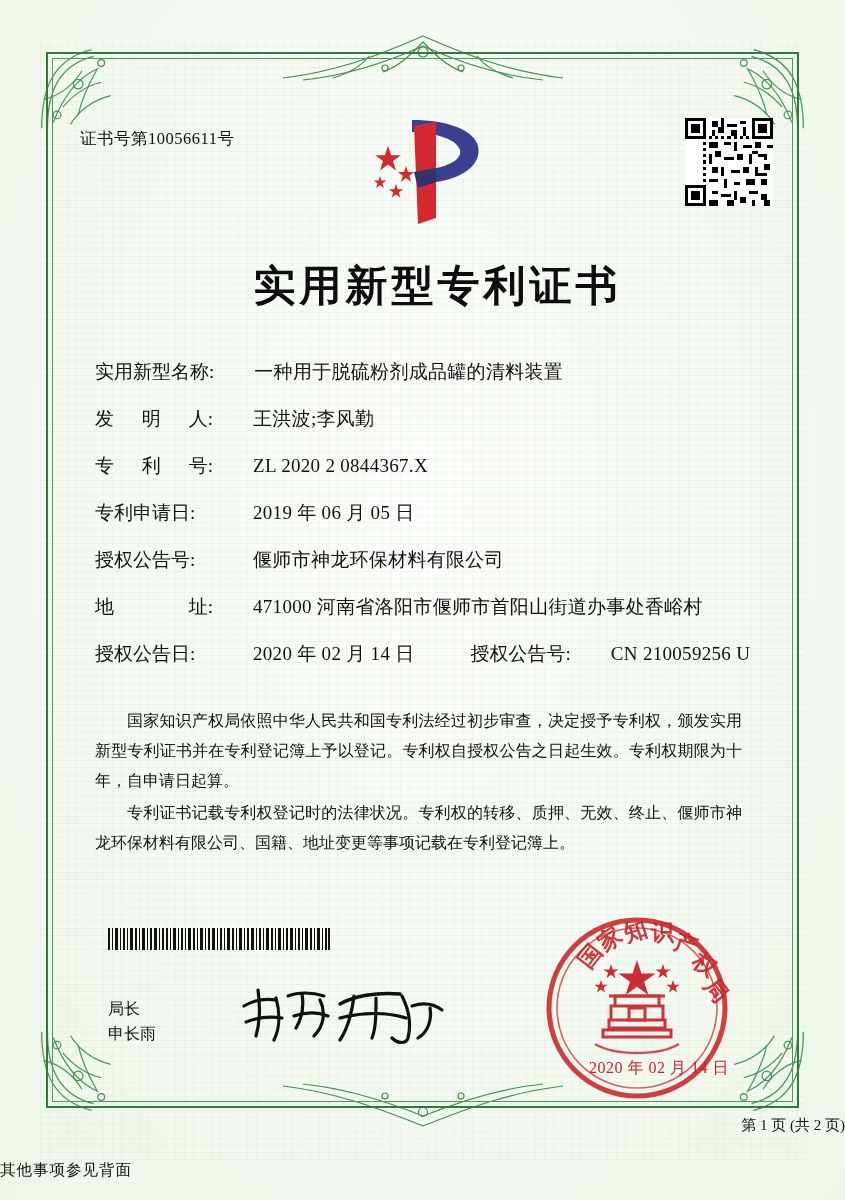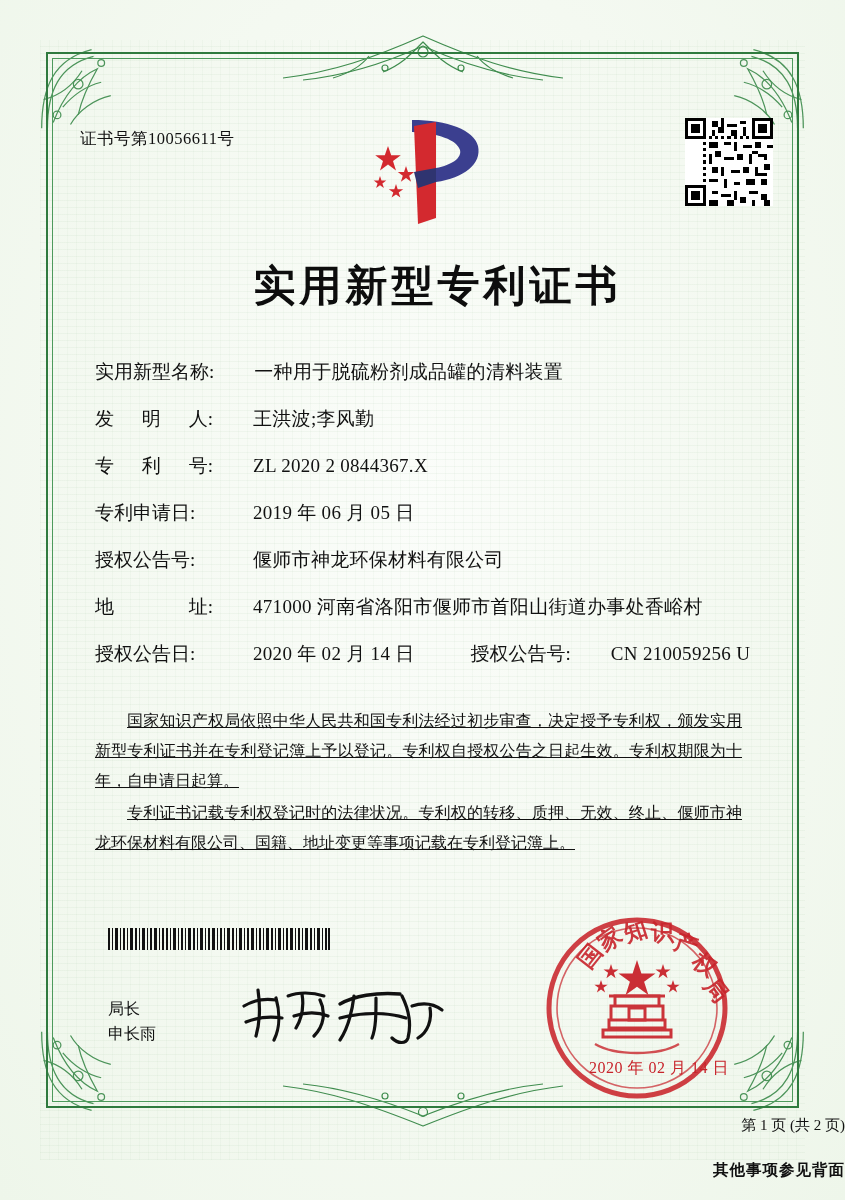--- a/index.html
+++ b/index.html
@@ -175,21 +175,20 @@
     top: 706px;
     width: 655px;
     font-size: 16px;
     line-height: 30px;
     color: #111;
     text-align: justify;
   }
   .paragraphs p {
     margin: 0 8px 2px 0;
     text-indent: 2em;
-    text-decoration: underline;
   }
 
   
   .barcode {
     position: absolute;
     left: 108px;
     top: 928px;
     width: 222px;
     height: 22px;
   }
@@ -241,25 +240,24 @@
     top: 1116px;
     text-align: right;
     font-size: 15px;
     color: #111;
   }
   .back-note {
     position: absolute;
     left: 0;
     width: 100%;
     top: 1160px;
-    text-align: right;
+    text-align: left;
     font-size: 15.5px;
     color: #111;
     letter-spacing: 1px;
-    font-weight: bold;
   }
 </style>
 </head>
 <body>
 
 <div class="page">
 
   <div class="guilloche"></div>
   <div class="guilloche2"></div>
 

